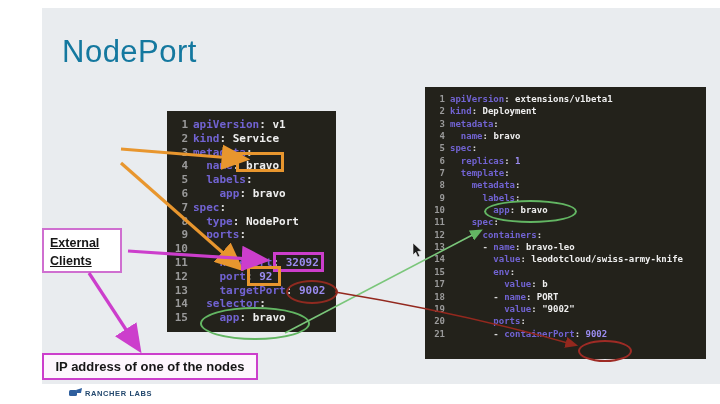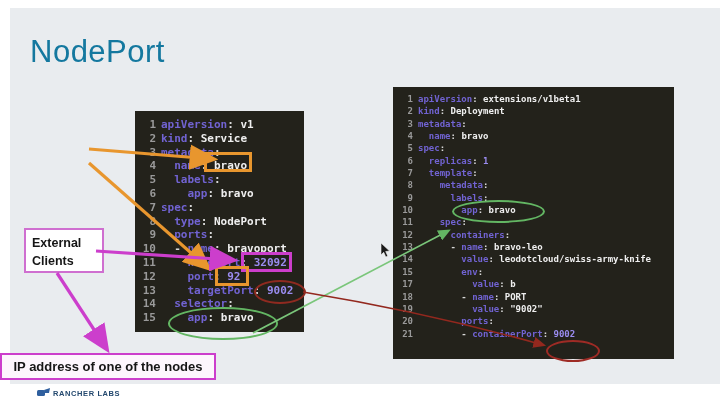--- a/index.html
+++ b/index.html
@@ -3,21 +3,21 @@
 <meta charset="utf-8">
 <style>
   * { box-sizing: border-box; margin: 0; padding: 0; }
   html,body { width: 720px; height: 404px; }
   body {
     font-family: "Liberation Sans", sans-serif;
     background: #ffffff;
     position: relative;
     overflow: hidden;
   }
-  #stage { position: absolute; inset: 0; width: 607px; height: 404px; }
+  #stage { position: absolute; inset: 0; width: 607px; height: 404px; margin-left: 32px; }
 
   .slide-bg {
     position: absolute; left: 10px; top: 8px; width: 710px; height: 376px;
     background: #e9ecef; z-index: 0;
   }
 
   .slide-title {
     position: absolute; left: 30px; top: 34px; z-index: 2;
     font-size: 31px; font-weight: 500; letter-spacing: 0.5px;
     color: #14789f;
@@ -43,23 +43,23 @@
   .seg-n { color: #9a8cf0; }
 
   
   .callout {
     position: absolute; z-index: 3;
     background: #fffefb; color: #161616;
     font-weight: bold; font-size: 12.5px; line-height: 1.45;
     padding: 4px 6px;
   }
   .callout-internal { left: 14px; top: 136px; width: 74px; height: 46px; border: 2px solid #e7cba1; }
-  .callout-external { left: 24px; top: 228px; width: 80px; height: 45px; border: 2px solid #cf6fd0; background:#ffffff; }
+  .callout-external { left: 10px; top: 228px; width: 80px; height: 45px; border: 2px solid #cf6fd0; background:#ffffff;text-decoration:underline; }
   .callout-ip {
-    left: 0; top: 353px; width: 216px; height: 27px;
+    left: 10px; top: 353px; width: 216px; height: 27px;
     border: 2px solid #cc3ecc; background: #fdf6fd;
     font-size: 13px; font-weight: 600; line-height: 23px; text-align: center; padding: 0 8px;
   }
 
   
   .hl { position: absolute; z-index: 4; pointer-events: none; }
   .hl-box-bravo   { left: 204px; top: 152px; width: 48px; height: 20px; border: 3px solid #e8962e; }
   .hl-box-32092   { left: 241px; top: 252px; width: 51px; height: 20px; border: 3px solid #cc3ecc; }
   .hl-box-92      { left: 215px; top: 266px; width: 34px; height: 20px; border: 3px solid #e8962e; }
   .hl-ell { border-radius: 50%; }
@@ -93,21 +93,21 @@
   <div class="code-block code-left">
       <div class="cl"><span class="ln">1</span><span><span class="seg-k">apiVersion</span><span class="seg-p">: </span><span class="seg-v">v1</span></span></div>
       <div class="cl"><span class="ln">2</span><span><span class="seg-k">kind</span><span class="seg-p">: </span><span class="seg-v">Service</span></span></div>
       <div class="cl"><span class="ln">3</span><span><span class="seg-k">metadata</span><span class="seg-p">:</span></span></div>
       <div class="cl"><span class="ln">4</span><span><span class="seg-p">  </span><span class="seg-k">name</span><span class="seg-p">: </span><span class="seg-v">bravo</span></span></div>
       <div class="cl"><span class="ln">5</span><span><span class="seg-p">  </span><span class="seg-k">labels</span><span class="seg-p">:</span></span></div>
       <div class="cl"><span class="ln">6</span><span><span class="seg-p">    </span><span class="seg-k">app</span><span class="seg-p">: </span><span class="seg-v">bravo</span></span></div>
       <div class="cl"><span class="ln">7</span><span><span class="seg-k">spec</span><span class="seg-p">:</span></span></div>
       <div class="cl"><span class="ln">8</span><span><span class="seg-p">  </span><span class="seg-k">type</span><span class="seg-p">: </span><span class="seg-v">NodePort</span></span></div>
       <div class="cl"><span class="ln">9</span><span><span class="seg-p">  </span><span class="seg-k">ports</span><span class="seg-p">:</span></span></div>
-      <div class="cl"><span class="ln">10</span><span><span class="seg-p">  - </span><span class="seg-k">name</span><span class="seg-p">: </span><span class="seg-v">bravoport</span></span></div>
+      <div class="cl"><span class="ln">10</span></div>
       <div class="cl"><span class="ln">11</span><span><span class="seg-p">    </span><span class="seg-k">nodePort</span><span class="seg-p">: </span><span class="seg-n">32092</span></span></div>
       <div class="cl"><span class="ln">12</span><span><span class="seg-p">    </span><span class="seg-k">port</span><span class="seg-p">: </span><span class="seg-n">92</span></span></div>
       <div class="cl"><span class="ln">13</span><span><span class="seg-p">    </span><span class="seg-k">targetPort</span><span class="seg-p">: </span><span class="seg-n">9002</span></span></div>
       <div class="cl"><span class="ln">14</span><span><span class="seg-p">  </span><span class="seg-k">selector</span><span class="seg-p">:</span></span></div>
       <div class="cl"><span class="ln">15</span><span><span class="seg-p">    </span><span class="seg-k">app</span><span class="seg-p">: </span><span class="seg-v">bravo</span></span></div>
     </div>
 
   <div class="code-block code-right">
       <div class="cl"><span class="ln">1</span><span><span class="seg-k">apiVersion</span><span class="seg-p">: </span><span class="seg-v">extensions/v1beta1</span></span></div>
       <div class="cl"><span class="ln">2</span><span><span class="seg-k">kind</span><span class="seg-p">: </span><span class="seg-v">Deployment</span></span></div>

